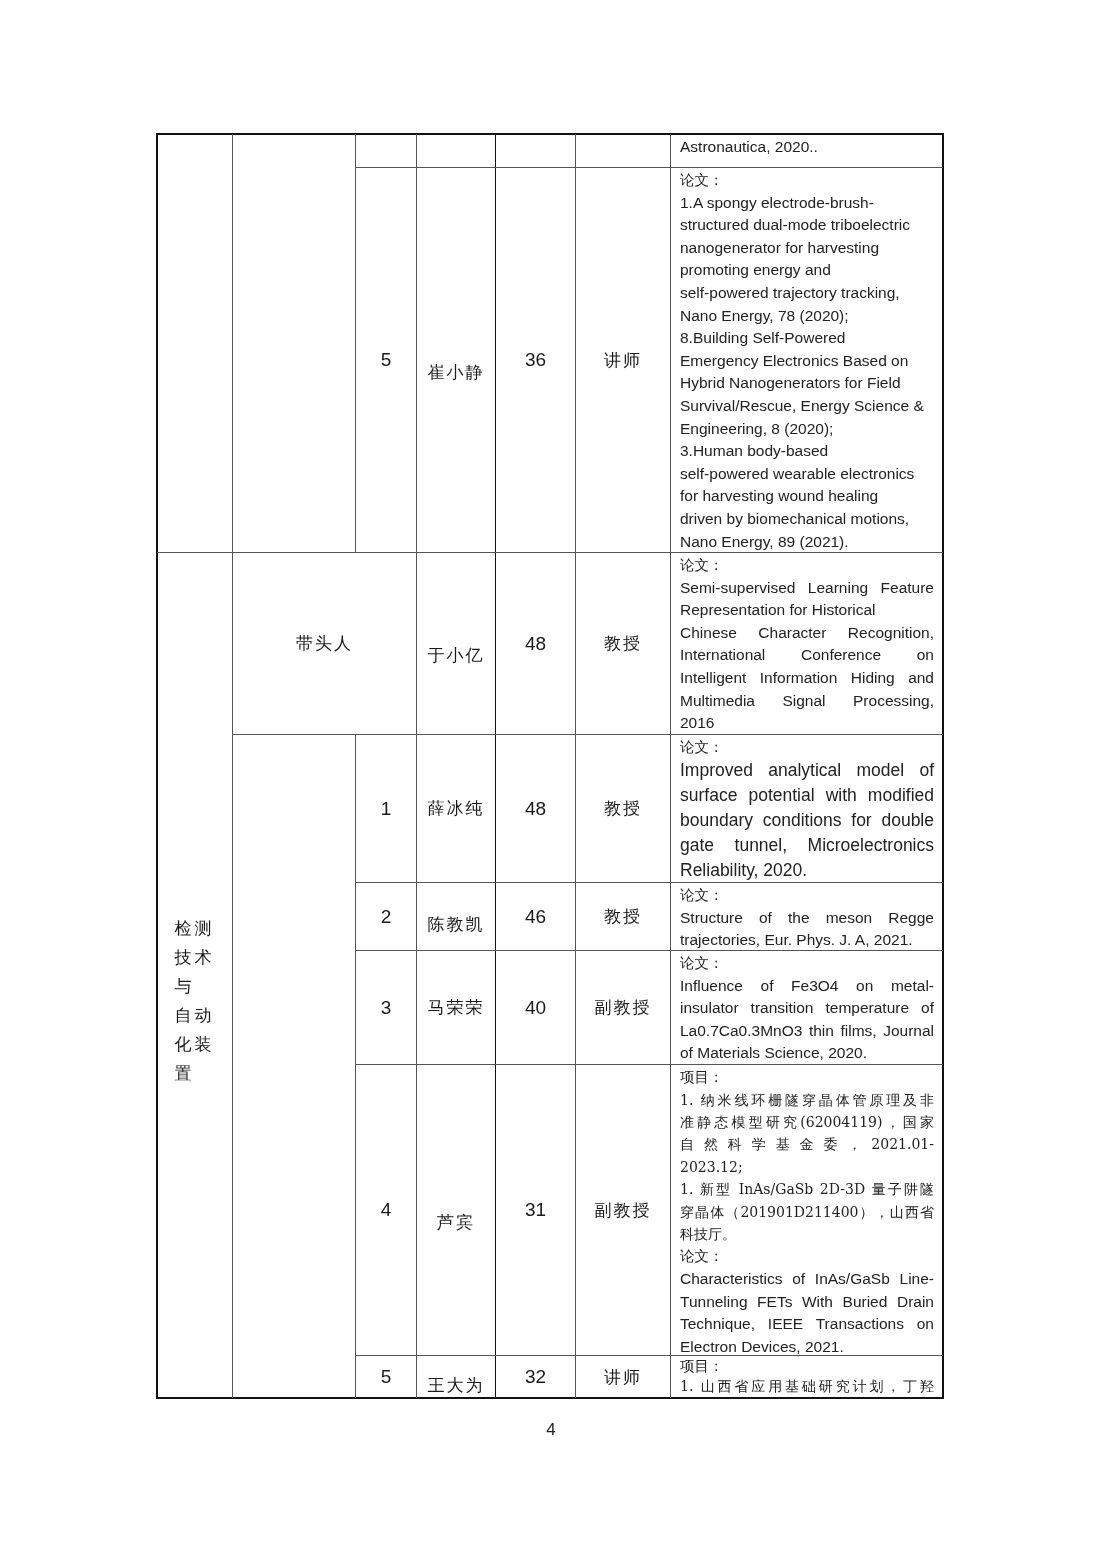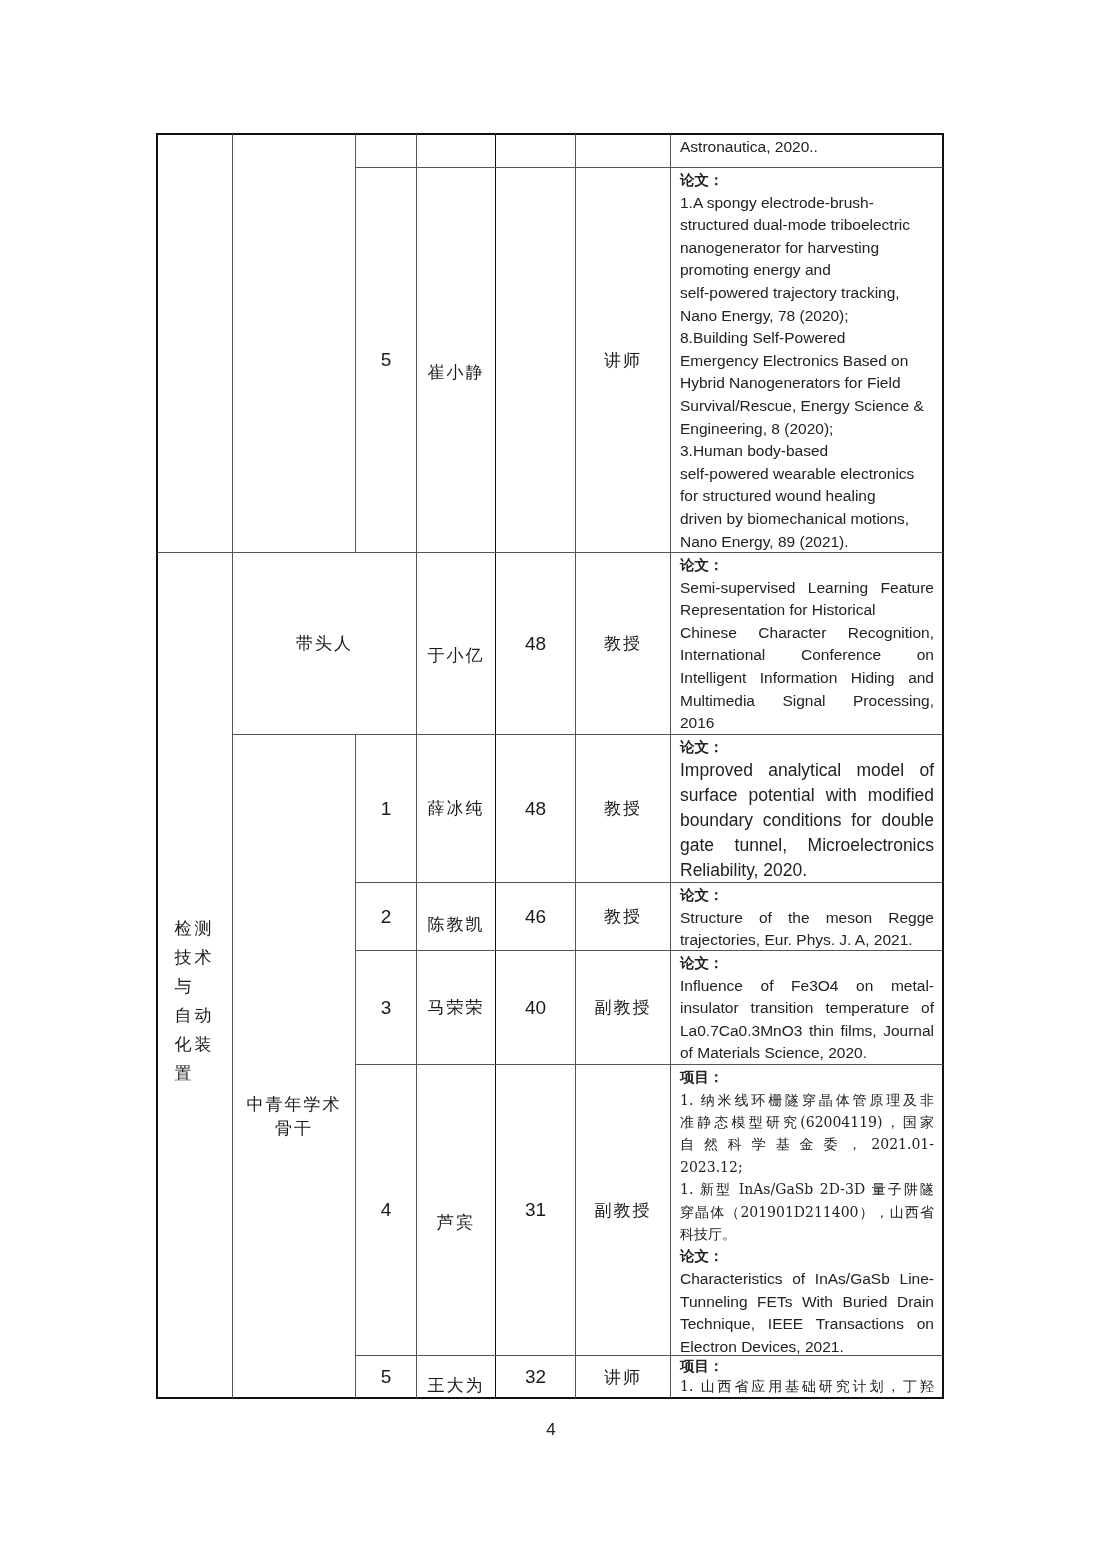--- a/index.html
+++ b/index.html
@@ -10,21 +10,21 @@
   .vl { position: absolute; width: 0; border-left: 1.5px solid #555; }
   .hl { position: absolute; height: 0; border-top: 1.5px solid #555; }
   .outer { position: absolute; left: 156px; top: 133px; width: 788px; height: 1266px;
            box-sizing: border-box; border: 2.5px solid #111; }
   .center { display: flex; align-items: center; justify-content: center; text-align: center;
             font-size: 17px; letter-spacing: 2px; }
   .num { font-family: "Liberation Sans", sans-serif; font-size: 19px; letter-spacing: 0; }
   .vert { font-size: 17px; line-height: 29px; letter-spacing: 3px; }
   .txt { font-family: "Liberation Sans", sans-serif; font-size: 15.5px; line-height: 22.6px;
          padding: 0 9px; color: #222; }
-  .txt .head { font-family: "DejaVu Sans", sans-serif; font-weight: bold; font-size: 14.5px; display: block; }
+  .txt .head { font-family: "DejaVu Sans", sans-serif; font-weight: normal; font-size: 14.5px; display: block; }
   .txt .line { display: block; white-space: nowrap; }
   .txt .j { display: block; text-align: justify; text-align-last: justify; white-space: nowrap; }
   .txt.big { font-size: 17.5px; line-height: 25px; }
   .cjk { font-family: "DejaVu Serif", serif; font-size: 14px; line-height: 22.4px; }
   .pageno { position: absolute; left: 0; width: 1102px; top: 1420px; text-align: center;
             font-family: "Liberation Sans", sans-serif; font-size: 17px; color: #222; }
 </style>
 </head>
 <body>
 
@@ -47,37 +47,38 @@
   <div class="hl" style="left:355px; top:950px; width:588px;"></div>
   <div class="hl" style="left:355px; top:1064px; width:588px;"></div>
   <div class="hl" style="left:355px; top:1355px; width:588px;"></div>
 
   <div class="cell txt" style="left:671px; top:134px; width:272px; height:33px; padding-top:2px;">
     <span class="line">Astronautica, 2020..</span>
   </div>
 
   <div class="cell center num" style="left:356px; top:168px; width:60px; height:384px;">5</div>
   <div class="cell center" style="left:417px; top:180px; width:78px; height:384px;">崔小静</div>
+  <div class="cell center num" style="left:496px; top:168px; width:79px; height:384px;">36</div>
   <div class="cell center" style="left:576px; top:168px; width:94px; height:384px;">讲师</div>
   <div class="cell txt" style="left:671px; top:169px; width:272px; height:383px;">
     <span class="head">论文：</span>
     <span class="line">1.A spongy electrode-brush-</span>
     <span class="line">structured dual-mode triboelectric</span>
     <span class="line">nanogenerator for harvesting</span>
     <span class="line">promoting energy and</span>
     <span class="line">self-powered trajectory tracking,</span>
     <span class="line">Nano Energy, 78 (2020);</span>
     <span class="line">8.Building Self-Powered</span>
     <span class="line">Emergency Electronics Based on</span>
     <span class="line">Hybrid Nanogenerators for Field</span>
     <span class="line">Survival/Rescue, Energy Science &amp;</span>
     <span class="line">Engineering, 8 (2020);</span>
     <span class="line">3.Human body-based</span>
     <span class="line">self-powered wearable electronics</span>
-    <span class="line">for structured wound healing</span>
+    <span class="line">for harvesting wound healing</span>
     <span class="line">driven by biomechanical motions,</span>
     <span class="line">Nano Energy, 89 (2021).</span>
   </div>
 
   <div class="cell" style="left:157px; top:553px; width:75px; height:845px; display:flex; align-items:center; justify-content:center; padding-top:50px;">
     <div class="vert">
       <div>检测</div>
       <div>技术</div>
       <div>与</div>
       <div>自动</div>
@@ -94,26 +95,20 @@
     <span class="head">论文：</span>
     <span class="j">Semi-supervised Learning Feature</span>
     <span class="line">Representation for Historical</span>
     <span class="j">Chinese Character Recognition,</span>
     <span class="j">International Conference on</span>
     <span class="j">Intelligent Information Hiding and</span>
     <span class="j">Multimedia Signal Processing,</span>
     <span class="line">2016</span>
   </div>
 
-  <div class="cell" style="left:233px; top:735px; width:122px; height:663px; display:flex; align-items:center; justify-content:center; padding-top:98px;">
-    <div style="text-align:center; font-size:17px; line-height:24px; letter-spacing:2px;">
-      <div>中青年学术</div>
-      <div>骨干</div>
-    </div>
-  </div>
 
   <div class="cell center num" style="left:356px; top:735px; width:60px; height:147px;">1</div>
   <div class="cell center" style="left:417px; top:735px; width:78px; height:147px;">薛冰纯</div>
   <div class="cell center num" style="left:496px; top:735px; width:79px; height:147px;">48</div>
   <div class="cell center" style="left:576px; top:735px; width:94px; height:147px;">教授</div>
   <div class="cell txt big" style="left:671px; top:736px; width:272px; height:146px;">
     <span class="head" style="line-height:22px;">论文：</span>
     <span class="j">Improved analytical model of</span>
     <span class="j">surface potential with modified</span>
     <span class="j">boundary conditions for double</span>

